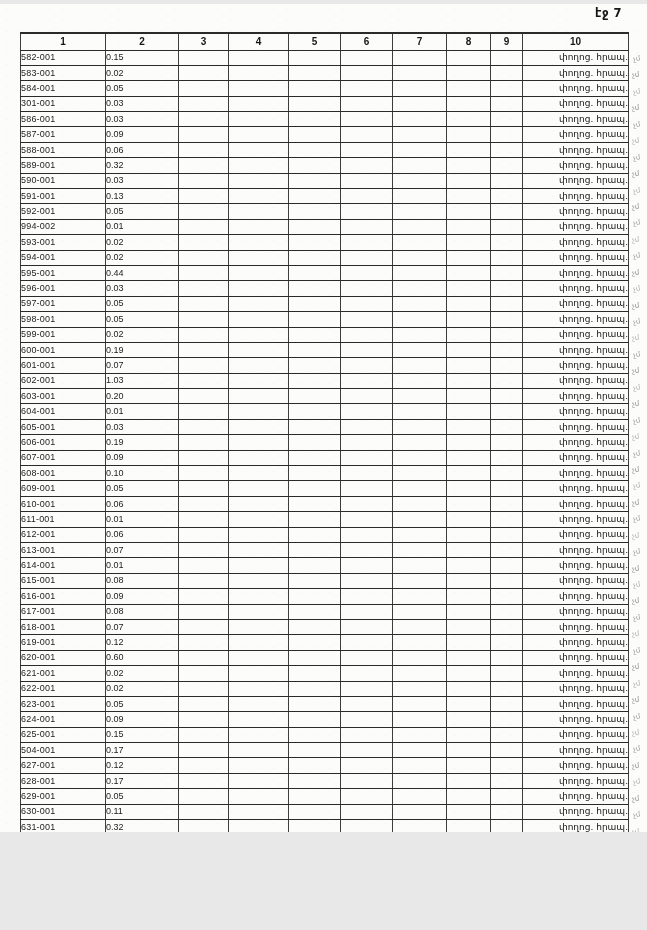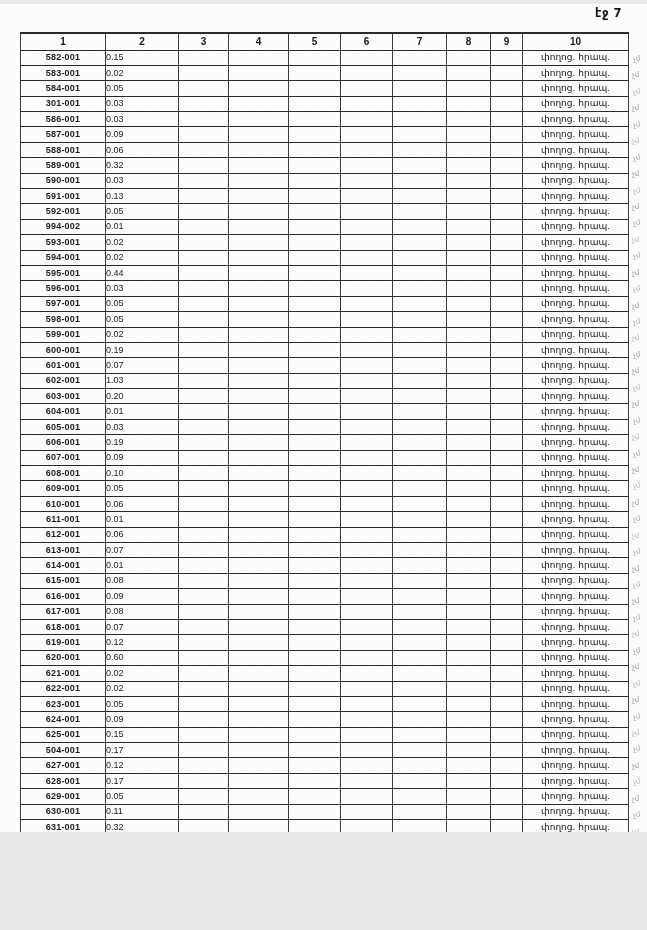--- a/index.html
+++ b/index.html
@@ -66,31 +66,30 @@
     vertical-align: middle;
   }
   table.doc-table tbody tr:last-child td {
     border-bottom: 2px solid #262626;
     padding-left: 23px;
   }
   table.doc-table tbody tr:nth-child(4n+1) td {
     border-bottom-width: 1.6px;
   }
   td.c-code {
-    text-align: center;
+    text-align: left;
     padding-left: 3px;
     letter-spacing: 0.2px;
-    font-weight: bold;
   }
   td.c-val {
   }
   td.c-usage {
     font-family: "DejaVu Sans", sans-serif;
     font-size: 8.5px;
-    text-align: center;
+    text-align: right;
     padding-left: 3px;
     color: #141414;
   }
   .marks {
     position: absolute;
     left: 632px;
     top: 47px;
     display: flex;
     flex-direction: column;
   }

